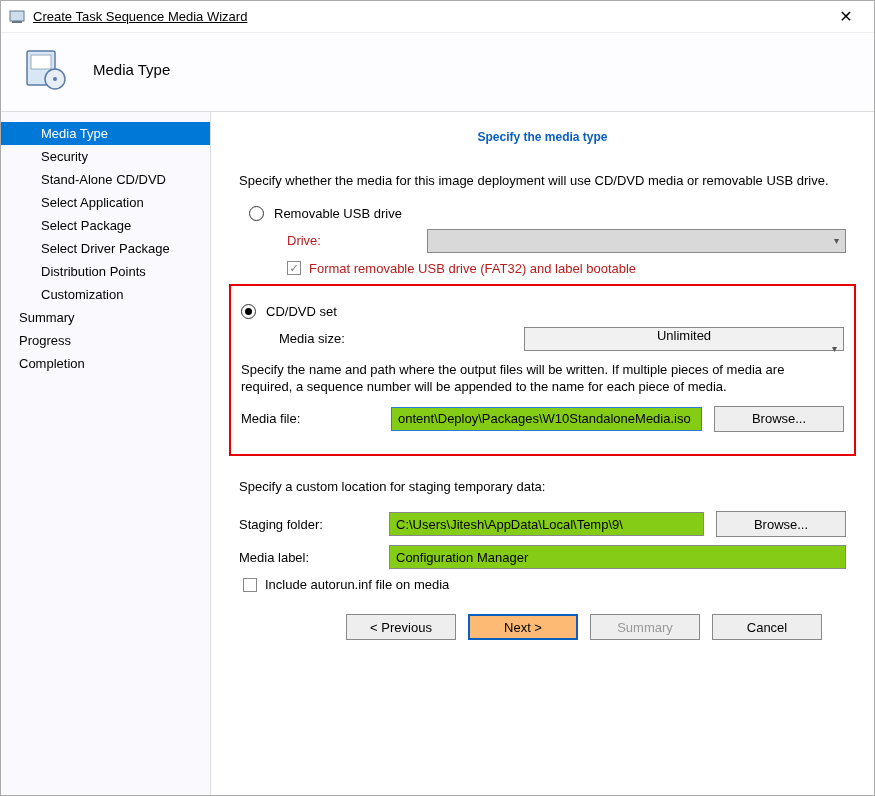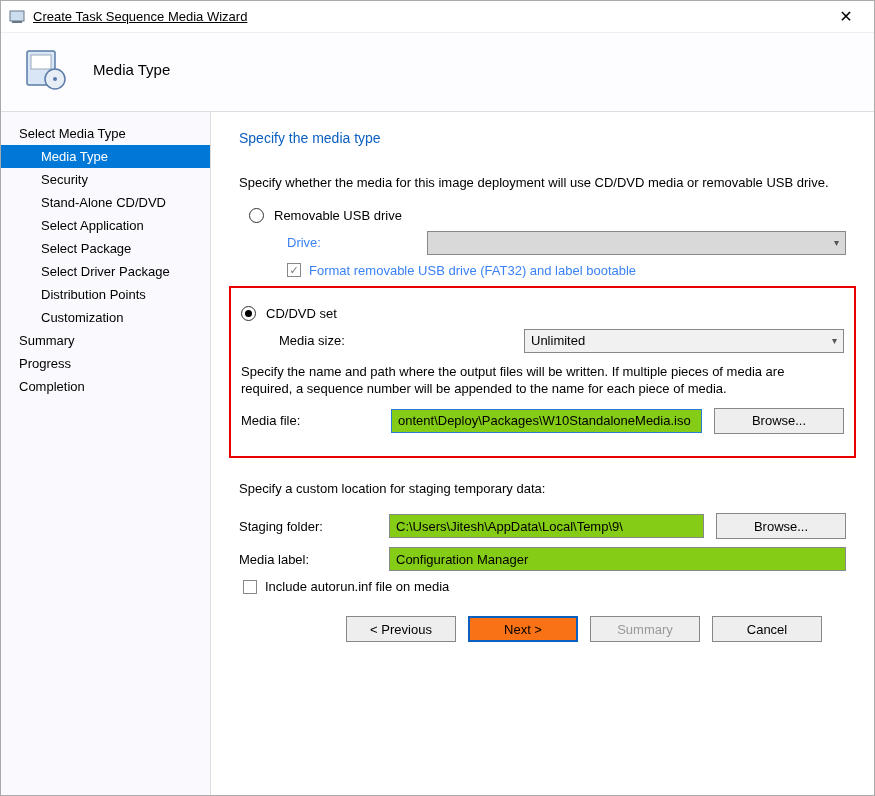--- a/index.html
+++ b/index.html
@@ -64,23 +64,24 @@
     color: #fff;
   }
   .nav-disabled { color: #000000; }
   .content {
     flex: 1;
     padding: 18px 28px 10px 28px;
     overflow: auto;
   }
   .content-title {
     color: #0a5fbf;
-    font-size: 14px;
-    font-weight: 400;
+    font-size: 12px;
+    font-weight: 700;
     margin-bottom: 28px;
+    text-align: center;
   }
   .instr { margin-bottom: 16px; line-height: 1.35; }
   .radio-row {
     display: flex;
     align-items: center;
     margin: 8px 0 6px 10px;
   }
   .radio {
     width: 15px; height: 15px;
     border: 1px solid #333;
@@ -95,21 +96,21 @@
     background: #000;
     border-radius: 50%;
   }
   .sub-block { margin-left: 48px; }
   .form-row {
     display: flex;
     align-items: center;
     margin: 8px 0;
   }
   .form-label { width: 140px; }
-  .disabled-text { color: #3b82f6; }
+  .disabled-text { color: #b91c1c; }
   .select {
     flex: 1;
     height: 24px;
     border: 1px solid #888;
     background: #eee;
     display: flex;
     align-items: center;
     padding: 0 6px;
     font-size: 13px;
     position: relative;
@@ -145,30 +146,30 @@
   .textinput.focused { border: 1px solid #2a7bd4; }
   .btn {
     height: 26px;
     min-width: 110px;
     border: 1px solid #888;
     background: #eee;
     font-size: 13px;
     cursor: default;
     padding: 0 12px;
   }
-  .btn.primary { border: 2px solid #0a5fbf; background: #f97316; }
+  .btn.primary { border: 2px solid #0a5fbf; background: #fdba74; }
   .btn.disabled { color: #999; }
   .browse-btn { width: 130px; margin-left: 12px; }
   .footer {
     display: flex;
     justify-content: flex-end;
     gap: 12px;
     padding: 14px 24px 20px 24px;
   }
-  .mediasize-select { max-width: 330px; }
+  .mediasize-select { max-width: 330px; flex-direction: column; }
   .gap-row { display:flex; align-items:center; margin:8px 0 8px 0; }
   .gap-row .form-label { width: 150px; }
 </style>
 </head>
 <body>
 
 <div class="window">
 
   <div class="titlebar">
     <span class="titlebar-icon">
@@ -189,21 +190,20 @@
         <circle cx="34" cy="34" r="10" fill="#e8eef5" stroke="#5a7ba8" stroke-width="1.5"></circle>
         <circle cx="34" cy="34" r="2" fill="#5a7ba8"></circle>
       </svg>
     </span>
     <span class="header-title">Media Type</span>
   </div>
 
   <div class="body">
 
     <div class="sidebar">
-      <div class="nav-item">Select Media Type</div>
       <div class="nav-item nav-sub nav-selected">Media Type</div>
       <div class="nav-item nav-sub">Security</div>
       <div class="nav-item nav-sub nav-disabled">Stand-Alone CD/DVD</div>
       <div class="nav-item nav-sub nav-disabled">Select Application</div>
       <div class="nav-item nav-sub nav-disabled">Select Package</div>
       <div class="nav-item nav-sub nav-disabled">Select Driver Package</div>
       <div class="nav-item nav-sub nav-disabled">Distribution Points</div>
       <div class="nav-item nav-sub nav-disabled">Customization</div>
       <div class="nav-item nav-disabled">Summary</div>
       <div class="nav-item nav-disabled">Progress</div>

